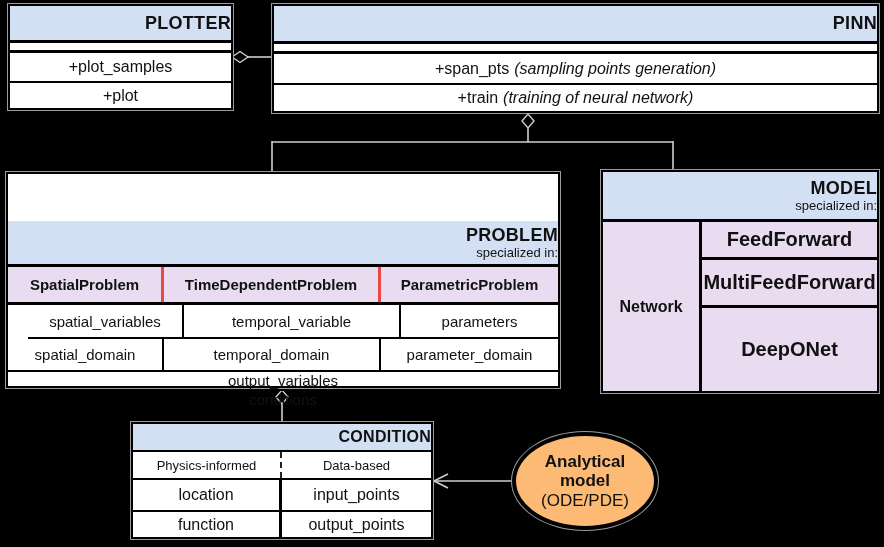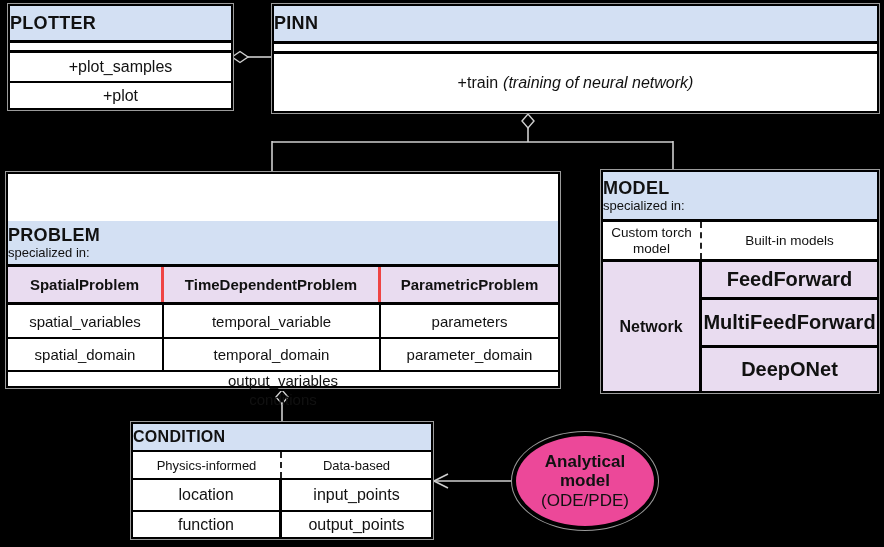--- a/index.html
+++ b/index.html
@@ -11,21 +11,21 @@
   .cline{stroke:var(--line,#cfcfcf);stroke-width:1.6;fill:none;}
   .cdiamond{fill:#000;stroke:var(--line,#cfcfcf);stroke-width:1.4;}
 
   .box{
     position:absolute;background:#fff;border:2px solid #000;box-sizing:border-box;
     display:flex;flex-direction:column;z-index:1;
     box-shadow:0 0 0 1px #9b9b9b;
   }
   .hdr{
     background:var(--blue,#d3e0f3);display:flex;flex-direction:column;
-    align-items:flex-start;justify-content:center;border-bottom:3px solid #000;
+    align-items:flex-end;justify-content:center;border-bottom:3px solid #000;
     font-weight:bold;box-sizing:border-box;flex:0 0 auto;
   }
   .title{font-size:18px;font-weight:bold;letter-spacing:.3px;}
   .subtitle{font-size:13px;font-weight:normal;margin-top:-1px;}
   .gap{height:10px;border-bottom:3px solid #000;box-sizing:border-box;flex:0 0 auto;background:#fff;}
   .mrow{display:flex;align-items:center;justify-content:center;box-sizing:border-box;flex:0 0 auto;font-size:16px;}
   .bb2{border-bottom:2px solid #000;}
   .grow{flex:1 1 auto;}
   .it{font-style:italic;}
   .cellrow{display:flex;box-sizing:border-box;flex:0 0 auto;}
@@ -43,21 +43,21 @@
 
   
   #problem{left:6px;top:172px;width:554px;height:216px;}
   #problem .hdr{height:46px;margin-top:47px;}
   #problem .c1{width:156px;border-right:2px solid #000;}
   #problem .c2{width:217px;border-right:2px solid #000;}
   #problem .c3{flex:1;}
   #problem .colhead{height:38px;border-bottom:3px solid #000;font-size:15px;}
   #problem .colhead .c1,#problem .colhead .c2{border-right:3px solid #ef4444;}
   #problem .r{font-size:15px;}
-  #problem .r1{height:34px;}
+  #problem .r1{height:34px;margin-left:20px;}
   #problem .r2{height:33px;}
   #problem .fr{height:28px;font-size:15px;align-items:center;justify-content:center;display:flex;}
   #problem .frlast{flex:1;border-bottom:none;}
 
   
   #model{left:601px;top:170px;width:278px;height:223px;}
   #model .hdr{height:50px;}
   #model .split{height:40px;font-size:13.5px;border-bottom:3px solid #000;}
   #model .mleft{width:99px;border-right:2px dashed #222;height:100%;display:flex;align-items:center;justify-content:center;text-align:center;line-height:1.15;padding:0 4px;box-sizing:border-box;}
   #model .mright{flex:1;display:flex;align-items:center;justify-content:center;}
@@ -77,21 +77,21 @@
   #condition .dleft{width:50%;height:100%;border-right:2px dashed #222;display:flex;align-items:center;justify-content:center;box-sizing:border-box;}
   #condition .dright{flex:1;display:flex;align-items:center;justify-content:center;}
   #condition .cl{width:50%;border-right:3px solid #000;}
   #condition .cr{flex:1;}
   #condition .rowa{height:32px;font-size:16px;}
   #condition .rowb{flex:1;font-size:16px;}
 
   
   #analytical{
     position:absolute;left:512px;top:432px;width:146px;height:98px;z-index:1;
-    background:#ec4899;border:4px solid #000;border-radius:50%;box-sizing:border-box;
+    background:#fdba74;border:4px solid #000;border-radius:50%;box-sizing:border-box;
     display:flex;flex-direction:column;align-items:center;justify-content:center;
     font-size:17px;line-height:1.15;box-shadow:0 0 0 1px #9b9b9b;text-align:center;
   }
 </style>
 </head>
 <body>
 
 <div id="canvas">
 
   <svg id="wires" viewBox="0 0 884 547">
@@ -119,20 +119,24 @@
     <div class="gap"></div>
     <div class="mrow bb2" style="height:30px">+plot_samples</div>
     <div class="mrow grow">+plot</div>
   </div>
 
   <div class="box" id="pinn">
     <div class="hdr">
       <div class="title">PINN</div>
     </div>
     <div class="gap"></div>
+    <div class="mrow bb2" style="height:31px">
+      <span>+span_pts</span>
+      <span class="it pinn-note">(sampling points generation)</span>
+    </div>
     <div class="mrow grow">
       <span>+train</span>
       <span class="it pinn-note">(training of neural network)</span>
     </div>
   </div>
 
   <div class="box" id="problem">
     <div class="hdr">
       <div class="title">PROBLEM</div>
       <div class="subtitle">specialized in:</div>
@@ -153,24 +157,20 @@
       <div class="cell c3">parameter_domain</div>
     </div>
     <div class="fr bb2">output_variables</div>
     <div class="fr frlast">conditions</div>
   </div>
 
   <div class="box" id="model">
     <div class="hdr">
       <div class="title">MODEL</div>
       <div class="subtitle">specialized in:</div>
-    </div>
-    <div class="cellrow split">
-      <div class="mleft">Custom torch model</div>
-      <div class="mright">Built-in models</div>
     </div>
     <div class="mbody">
       <div class="cell network purple bold">Network</div>
       <div class="mcol">
         <div class="cell mcell m1 purple bold">FeedForward</div>
         <div class="cell mcell m2 purple bold">MultiFeedForward</div>
         <div class="cell mcell m3 purple bold">DeepONet</div>
       </div>
     </div>
   </div>

